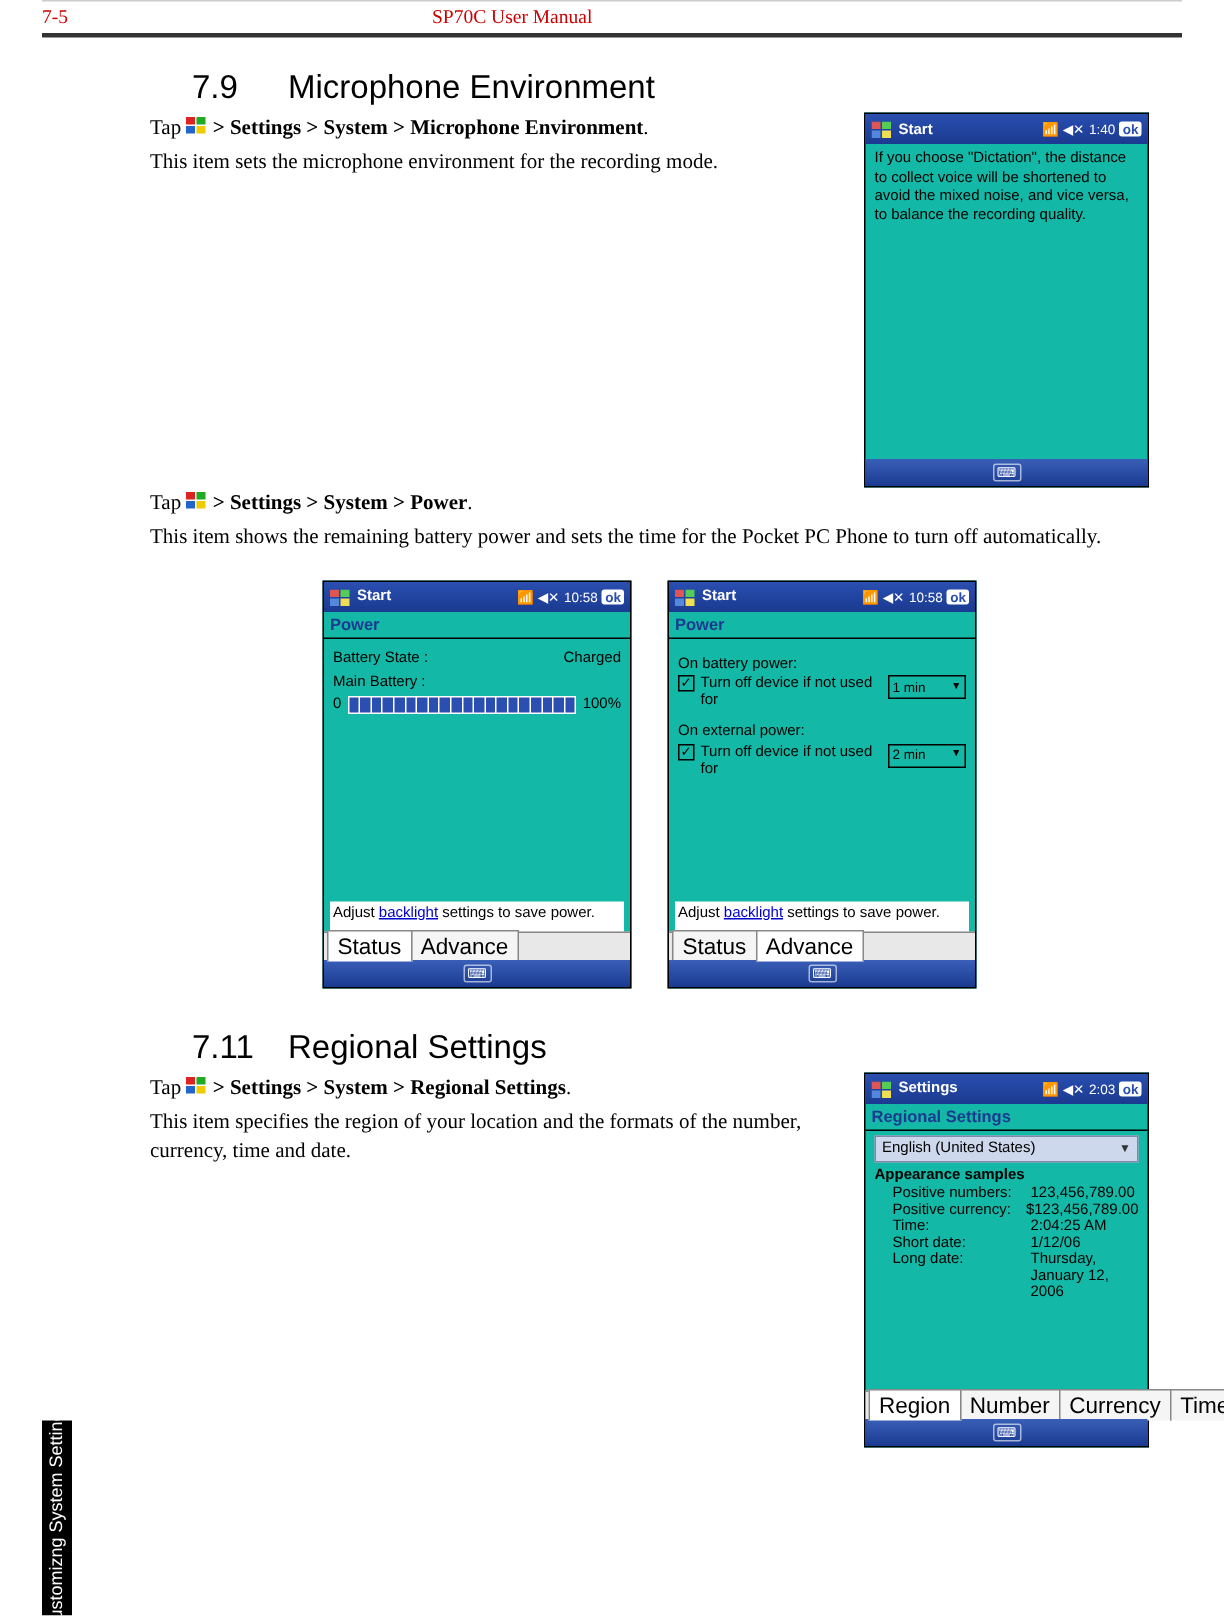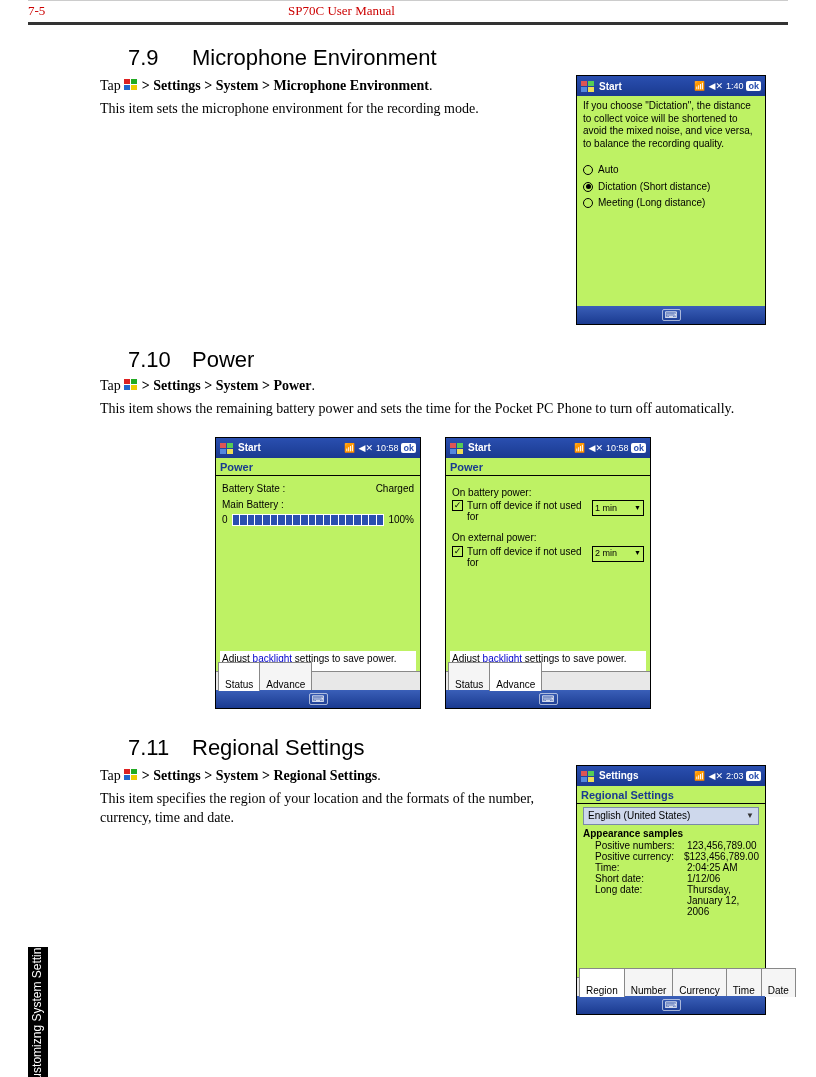--- a/index.html
+++ b/index.html
@@ -14,36 +14,36 @@
   .hdr-title { color: #c00; font-size: 13px; }
   .content { padding: 12px 50px 0 100px; }
   .h2 { font-family: Arial, sans-serif; font-size: 22px; font-weight: 400; margin: 8px 0 4px 0; }
   .h2 .num { display:inline-block; width: 64px; margin-left: 28px; }
   .para { margin: 2px 0 4px 0; line-height: 1.35; }
   .bold { font-weight: bold; }
   .win-icon { display:inline-block; width:14px; height:12px; position:relative; top:1px; }
   .win-icon svg { width:14px; height:12px; }
 
   
-  .shot { border: 1px solid #000; background:#bef264; position:relative; font-family: Tahoma, Arial, sans-serif; font-size:10px; box-sizing:border-box;}
+  .shot { border: 1px solid #000; background:#14b8a6; position:relative; font-family: Tahoma, Arial, sans-serif; font-size:10px; box-sizing:border-box;}
   .titlebar { background: linear-gradient(#2a4fb0,#1a3a90); color:#fff; height:20px; display:flex; align-items:center; font-size:10px; font-weight:bold; padding:0 4px; }
   .titlebar .flag { margin-right:4px; }
   .titlebar .tbar-title { flex:1; }
   .titlebar .tbar-icons { display:flex; gap:3px; align-items:center; font-weight:normal; font-size:9px;}
   .tbar-ok { background:#fff; color:#2a4fb0; border-radius:2px; padding:0 2px; font-size:9px; font-weight:bold;}
   .subtitle { color:#1a3a90; font-weight:bold; font-size:11px; padding:3px 4px 2px 4px; }
   .divider { height:1px; background:#000; margin:0 0 2px 0;}
   .body-area { padding: 4px 6px; font-size:10px; color:#000; line-height:1.25;}
   .radio-row { display:flex; align-items:center; gap:5px; margin: 4px 0; font-size:10px;}
   .radio { width:10px; height:10px; border:1px solid #000; border-radius:50%; display:inline-flex; align-items:center; justify-content:center; box-sizing:border-box;}
   .radio .dot { width:5px; height:5px; background:#000; border-radius:50%;}
   .bottombar { position:absolute; bottom:0; left:0; right:0; height:18px; background: linear-gradient(#3a5fb8,#1a3a90); display:flex; align-items:center; justify-content:center;}
   .kbd-icon { color:#fff; font-size:9px; border:1px solid rgba(255,255,255,.6); padding:0 2px; border-radius:2px;}
   .tabs { position:absolute; bottom:18px; left:0; right:0; display:flex; border-top:1px solid #888; background:#e8e8e8; height:18px; align-items:flex-end; padding-left:2px;}
-  .tab { font-size:10px; padding:16px 6px 1px 6px; border:1px solid #888; border-bottom:none; background:#f5f5f5; margin-right:-1px; position:relative; top:1px;}
+  .tab { font-size:15px; padding:2px 6px 1px 6px; border:1px solid #888; border-bottom:none; background:#f5f5f5; margin-right:-1px; position:relative; top:1px;}
   .tab.active { background:#fff; z-index:2;}
   .hint { position:absolute; bottom:36px; left:4px; right:4px; font-size:10px; color:#000; background:#fff; padding:2px 2px 8px 2px;}
   .hint a { color:#0000cc; text-decoration:underline;}
   .power-row { display:flex; justify-content:space-between; font-size:10px; margin:1px 0 4px 0;}
   .progress-wrap { display:flex; align-items:center; gap:4px; font-size:10px; margin-top:2px;}
   .progress-bar { flex:1; height:12px; background:#fff; border:none; position:relative; padding:1px; box-sizing:border-box;}
   .progress-seg { display:flex; gap:1px; height:100%;}
   .progress-seg span { flex:1; background:#2a4fb0;}
   .adv-group { margin: 5px 0 10px 0;}
   .adv-line1 { font-size:10px; margin-bottom:1px;}
@@ -100,46 +100,27 @@
                 <rect x="0" y="0" width="6" height="5" fill="#d55"></rect>
                 <rect x="7" y="0" width="6" height="5" fill="#5c5"></rect>
                 <rect x="0" y="6" width="6" height="5" fill="#58d"></rect>
                 <rect x="7" y="6" width="6" height="5" fill="#ed5"></rect>
               </svg></span>
           <span class="tbar-title">Start</span>
           <span class="tbar-icons">📶 ◀✕ <span>1:40</span> <span class="tbar-ok">ok</span></span>
         </div>
         <div class="body-area">
           <div style="margin-bottom:14px;">If you choose "Dictation", the distance to collect voice will be shortened to avoid the mixed noise, and vice versa, to balance the recording quality.</div>
-          <div id="mic-opts">
-              <div class="radio-row">
-                <span class="radio"></span>
-                <span>Auto</span>
-              </div>
-              <div class="radio-row">
-                <span class="radio">
-                  <span class="dot"></span>
-                </span>
-                <span>Dictation   (Short distance)</span>
-              </div>
-              <div class="radio-row">
-                <span class="radio"></span>
-                <span>Meeting   (Long distance)</span>
-              </div>
-            </div>
         </div>
         <div class="bottombar">
             <span class="kbd-icon">⌨</span>
           </div>
       </div>
     </div>
 
-    <h2 class="h2" style="margin-top:22px;">
-      <span class="num">7.10</span><span>Power</span>
-    </h2>
     <p class="para">
       <span>Tap </span><span class="win-icon"><svg viewBox="0 0 14 12">
             <rect x="0" y="0" width="6" height="5" fill="#d22"></rect>
             <rect x="7" y="0" width="6" height="5" fill="#2a2"></rect>
             <rect x="0" y="6" width="6" height="5" fill="#26c"></rect>
             <rect x="7" y="6" width="6" height="5" fill="#ec0"></rect>
           </svg></span><span class="bold"> &gt; Settings &gt; System &gt; Power</span><span>.</span>
     </p>
     <p class="para">This item shows the remaining battery power and sets the time for the Pocket PC Phone to turn off automatically.</p>
 

